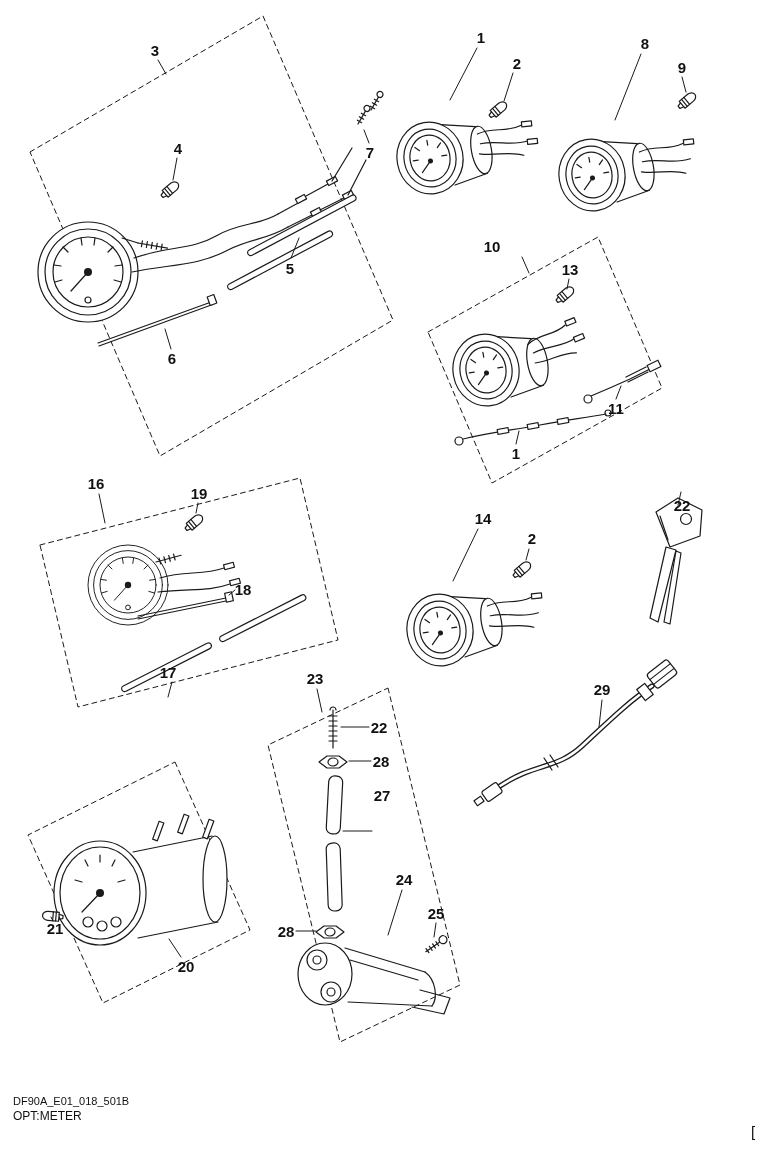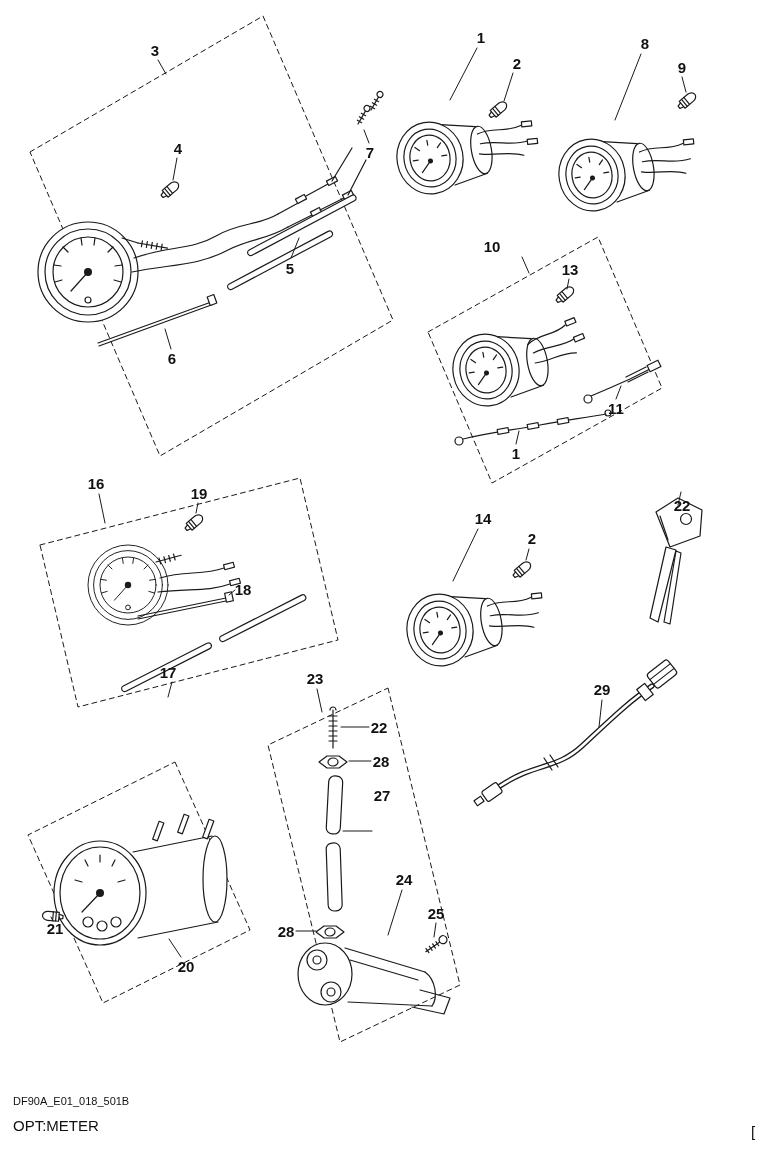--- a/index.html
+++ b/index.html
@@ -10,21 +10,21 @@
   svg line,svg path,svg rect,svg circle,svg ellipse,svg polygon{
     stroke:#1a1a1a;fill:none;stroke-width:1.2;stroke-linecap:round;stroke-linejoin:round;}
   .f{fill:#fff;}
   .fk{fill:#1a1a1a;stroke:none;}
   .dash{stroke-dasharray:5 4;stroke-width:1;}
   .ld{stroke-width:1;}
   .thick{stroke-width:5.2;}
   .core{stroke:#fff;stroke-width:2.6;}
   .title{position:absolute;left:13px;top:8px;font-size:26px;letter-spacing:.5px;}
   .footer-code{position:absolute;left:13px;top:1087px;font-size:11px;margin-top:8px;}
-  .footer-caption{position:absolute;left:13px;top:1109px;font-size:15px;margin-top:8px;}
+  .footer-caption{position:absolute;left:13px;top:1109px;font-size:12px;}
   .corner{position:absolute;left:751px;top:1123px;font-size:15px;}
   .callout{position:absolute;transform:translate(-50%,-50%);
            font-size:15px;font-weight:bold;line-height:1;}
 </style>
 </head>
 <body>
 
 <div class="stage">
 
 

